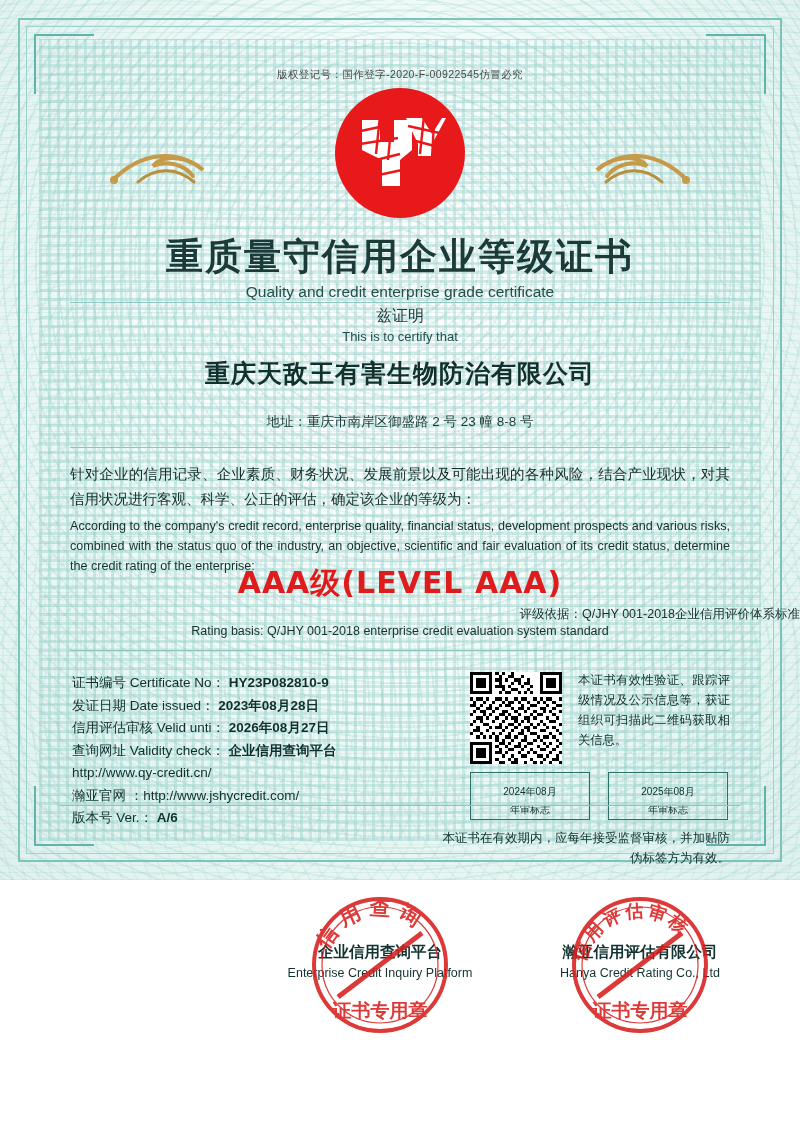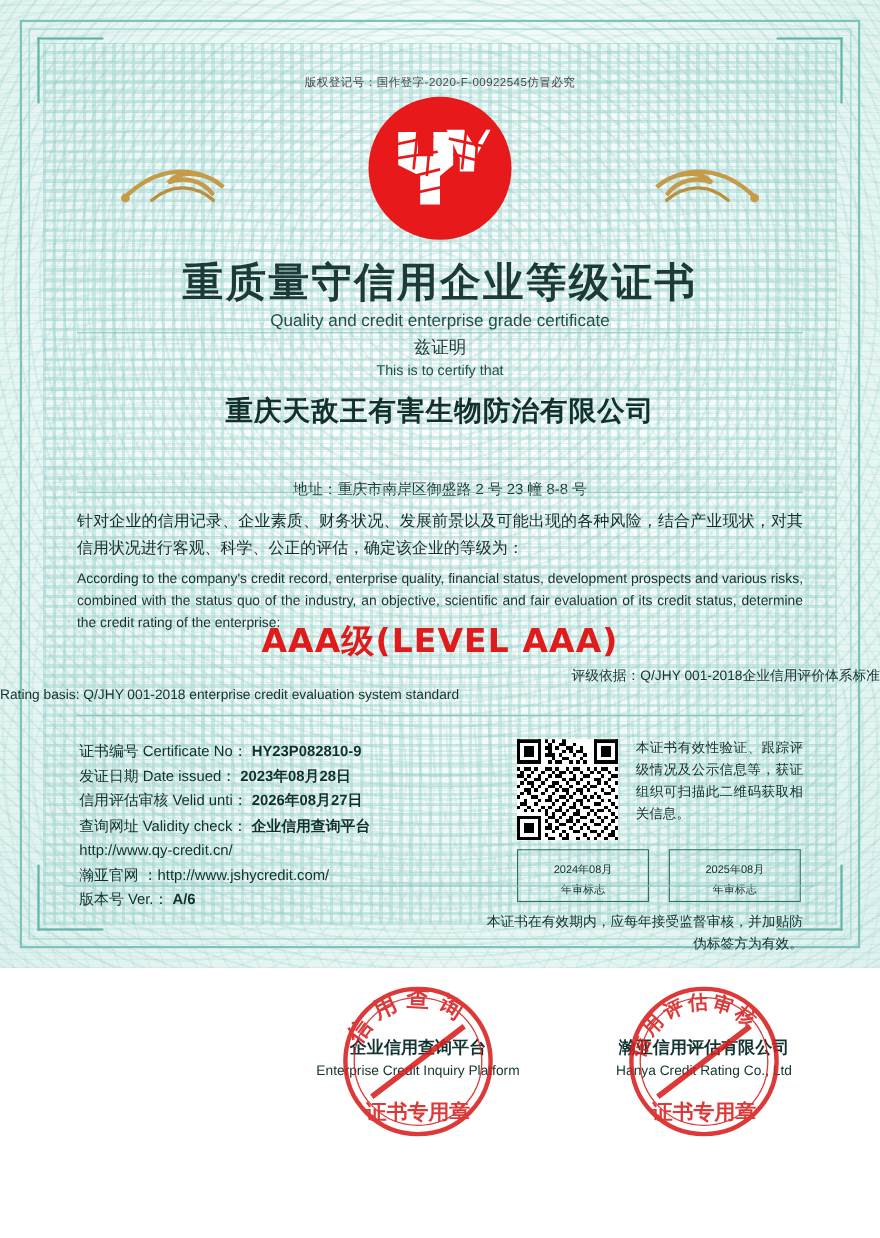--- a/index.html
+++ b/index.html
@@ -99,21 +99,21 @@
   .company{
     position:absolute;top:357px;left:0;right:0;text-align:center;
     font-size:25px;font-weight:bold;color:#11302e;letter-spacing:1px;
     font-family:"DejaVu Sans","Liberation Sans",sans-serif;
   }
   .code{
     position:absolute;top:392px;left:0;right:0;text-align:center;
     font-size:13.5px;color:#1b3a38;
   }
   .addr{
-    position:absolute;top:436px;left:0;right:0;text-align:center;
+    position:absolute;top:413px;left:0;right:0;text-align:center;
     font-size:13.5px;color:#1b3a38;
   }
 
   .body-cn{
     position:absolute;top:462px;left:70px;right:70px;
     font-size:14.5px;line-height:25px;color:#142e2c;
     text-align:justify;
   }
   .body-en{
     position:absolute;top:516px;left:70px;right:70px;
@@ -123,21 +123,21 @@
   .level{
     position:absolute;top:563px;left:0;right:0;text-align:center;
     color:#e01b1b;font-size:30px;font-weight:bold;letter-spacing:1px;
     font-family:"DejaVu Sans","Liberation Sans",sans-serif;
   }
   .basis-cn{
     position:absolute;top:606px;left:0;right:0;text-align:right;
     font-size:12.5px;color:#16312f;
   }
   .basis-en{
-    position:absolute;top:624px;left:0;right:0;
+    position:absolute;top:624px;left:0;right:0;text-align:center;
     font-size:12.5px;color:#16312f;
   }
 
   .info-block{
     position:absolute;top:672px;left:72px;width:370px;
     font-size:13.5px;line-height:22.5px;color:#10302d;
   }
   .info-row{white-space:nowrap;}
   .info-row .lab-cn{}
   .info-row .lab-en{}

